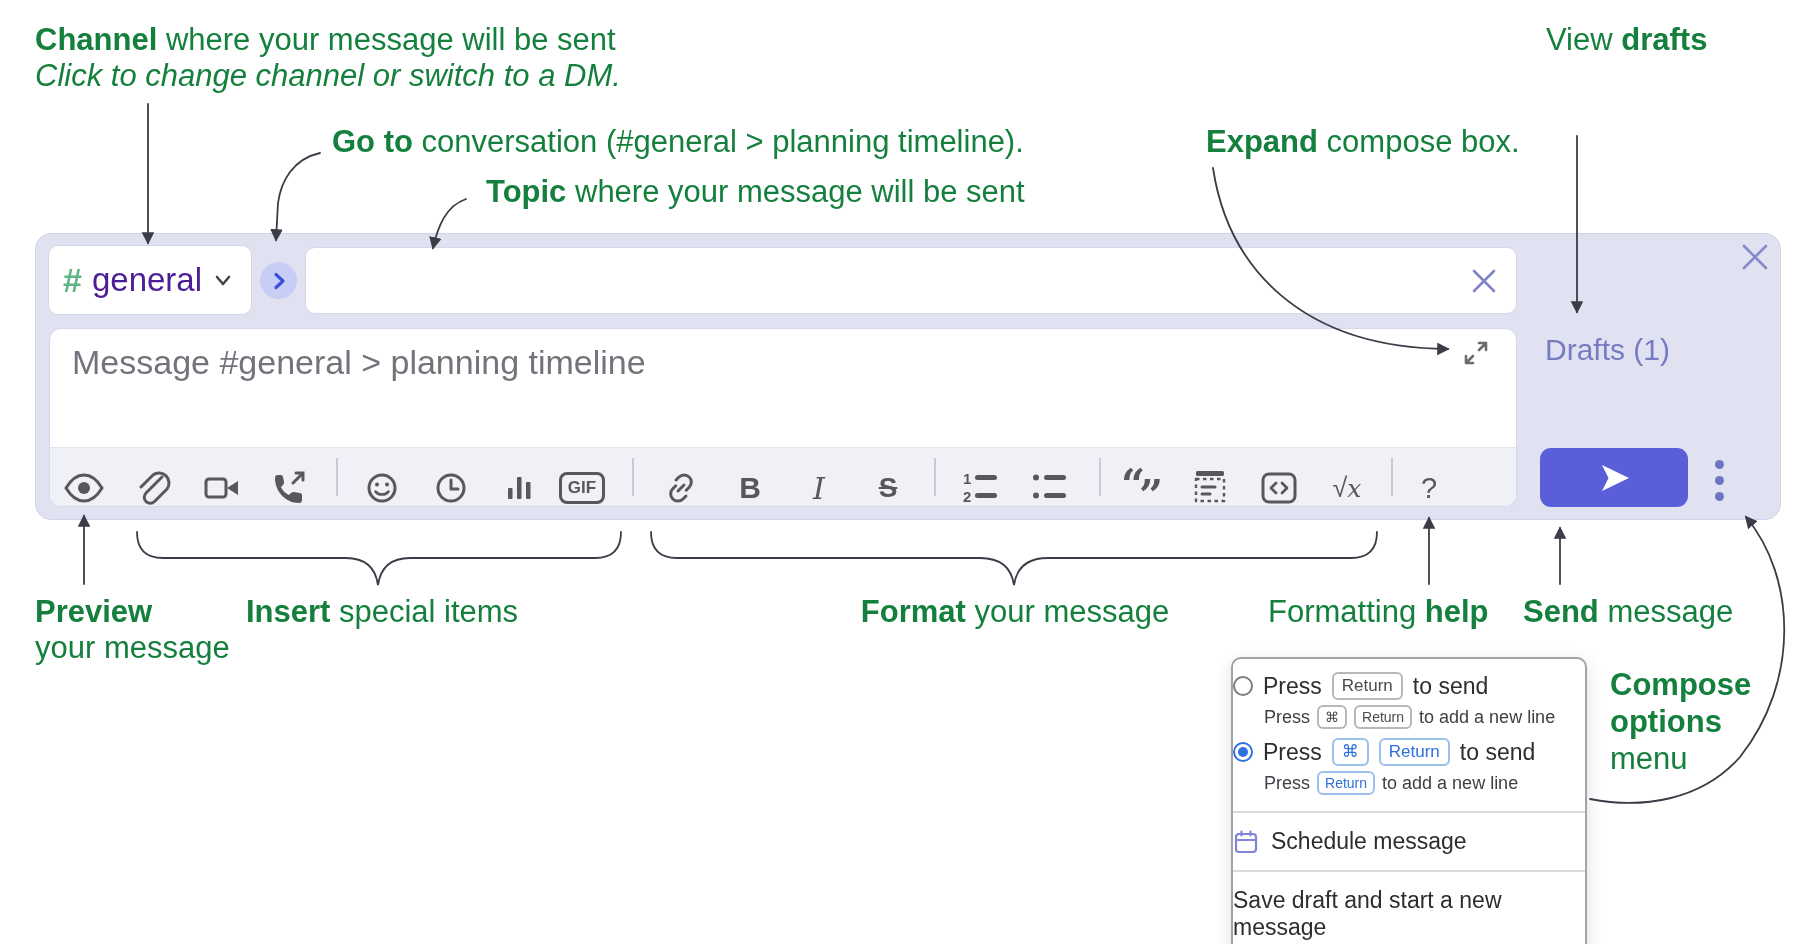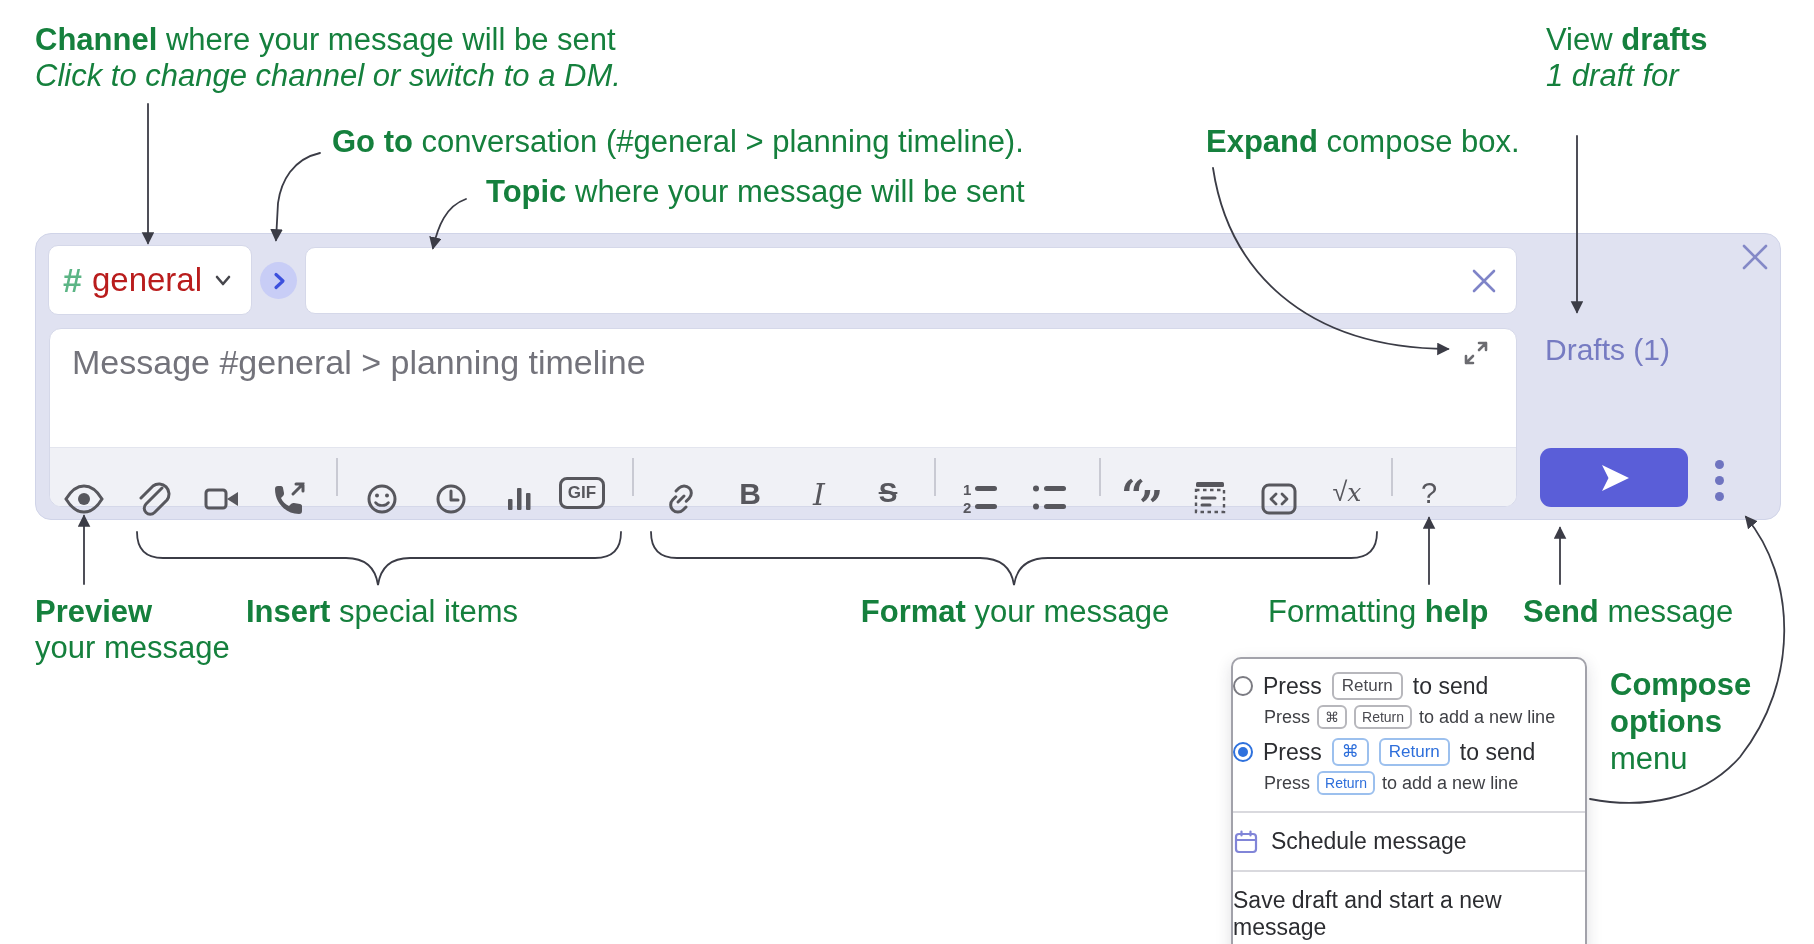--- a/index.html
+++ b/index.html
@@ -2,37 +2,37 @@
 <html><head>
 <meta charset="utf-8">
 <style>
   html,body{margin:0;padding:0;background:#fff;}
   .canvas{position:relative;width:1814px;height:944px;background:#ffffff;overflow:hidden;
           font-family:"Liberation Sans",sans-serif;color:#23263c;}
   .abs{position:absolute;}
   
   .note{position:absolute;font-size:31px;line-height:36px;color:#15803d;white-space:nowrap;}
   .note b{font-weight:700;}
-  .note .it{font-style:italic;}
+  .note .it{font-style:italic;text-align:right;}
   
   .panel{position:absolute;left:35px;top:233px;width:1746px;height:287px;background:#e0e2f1;
          border:1px solid #d0d4e8;border-radius:16px;box-sizing:border-box;}
   .whitebox{position:absolute;background:#fff;border:1px solid #d5d8e9;border-radius:10px;box-sizing:border-box;}
   .channel-sel{left:48px;top:245px;width:204px;height:70px;display:flex;align-items:center;gap:10px;padding:0 14px;cursor:pointer;}
   .hash{color:#5cb585;font-weight:700;font-size:34px;}
-  .chan-name{font-size:33px;color:#b91c1c;}
+  .chan-name{font-size:33px;color:#4c1d95;}
   .goto-btn{position:absolute;left:260px;top:262px;width:37px;height:37px;border-radius:50%;
             background:#c8cdf6;display:flex;align-items:center;justify-content:center;}
   .topic-input{left:305px;top:247px;width:1212px;height:67px;display:flex;align-items:center;
                padding:0 24px;font-size:34px;color:#1f2025;}
   .msg-box{left:49px;top:328px;width:1468px;height:179px;border-radius:12px;}
   .placeholder{position:absolute;left:22px;top:14px;font-size:34px;color:#73737b;}
   .toolbar{position:absolute;left:0;bottom:0;width:100%;height:59px;background:#f0f1f6;
            border-top:1px solid #e3e5ee;border-radius:0 0 11px 11px;box-sizing:border-box;}
-  .tool{position:absolute;top:477px;width:44px;height:44px;display:flex;align-items:flex-start;
+  .tool{position:absolute;top:466px;width:44px;height:44px;display:flex;align-items:center;
         justify-content:center;color:#57575d;}
   .tdiv{position:absolute;top:458px;width:2px;height:38px;background:#c9cad3;}
   .tool .bld{font-size:30px;font-weight:700;}
   .tool .itl{font-family:"DejaVu Serif",serif;font-style:italic;font-size:30px;}
   .tool .stk{font-size:28px;font-weight:600;text-decoration:line-through;}
   .tool .frm{font-size:27px;}
   .tool .frm i{font-family:"DejaVu Serif",serif;font-size:25px;}
   .gifbox{border:3px solid #57575d;border-radius:8px;font-size:17px;font-weight:700;
           padding:3px 6px;letter-spacing:0px;}
   .drafts{position:absolute;left:1545px;top:333px;font-size:30px;font-weight:500;color:#767bc2;cursor:pointer;}
@@ -74,21 +74,20 @@
     <b>Go to</b><span> conversation (#general &gt; planning timeline).</span>
   </div>
   <div class="note" style="left:478px;top:174px;margin-left:8px;">
     <b>Topic</b><span> where your message will be sent</span>
   </div>
   <div class="note" style="left:1206px;top:124px;">
     <b>Expand</b><span> compose box.</span>
   </div>
   <div class="note" style="left:1546px;top:22px;">
     <div><span>View </span><b>drafts</b></div>
-    <div class="it">1 draft for</div>
   </div>
 
   <div class="panel"></div>
 
   <div class="whitebox channel-sel">
     <span class="hash">#</span>
     <span class="chan-name">general</span>
     <svg width="22" height="22" viewBox="0 0 22 22">
       <path d="M5,8 L11,15 L17,8" fill="none" stroke="#46464c" stroke-width="2.6" stroke-linecap="round" stroke-linejoin="round"></path>
     </svg>

